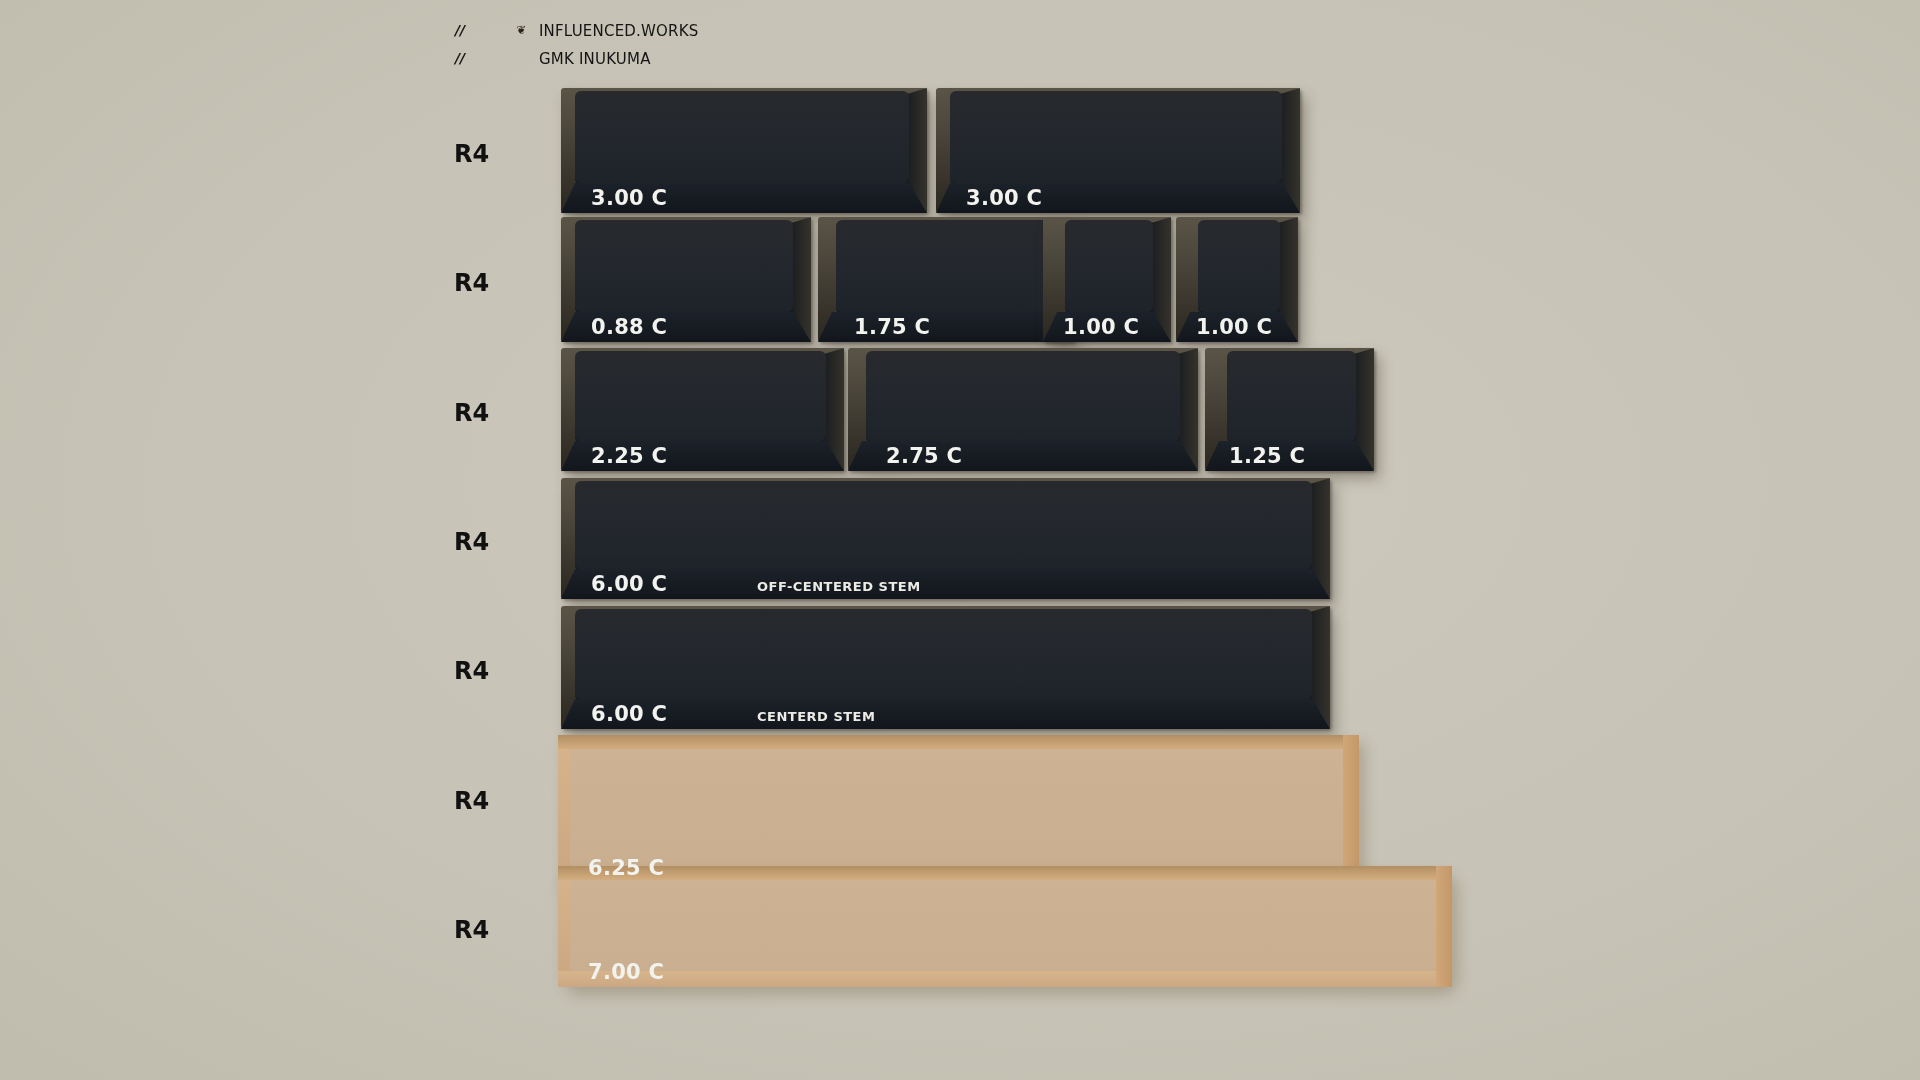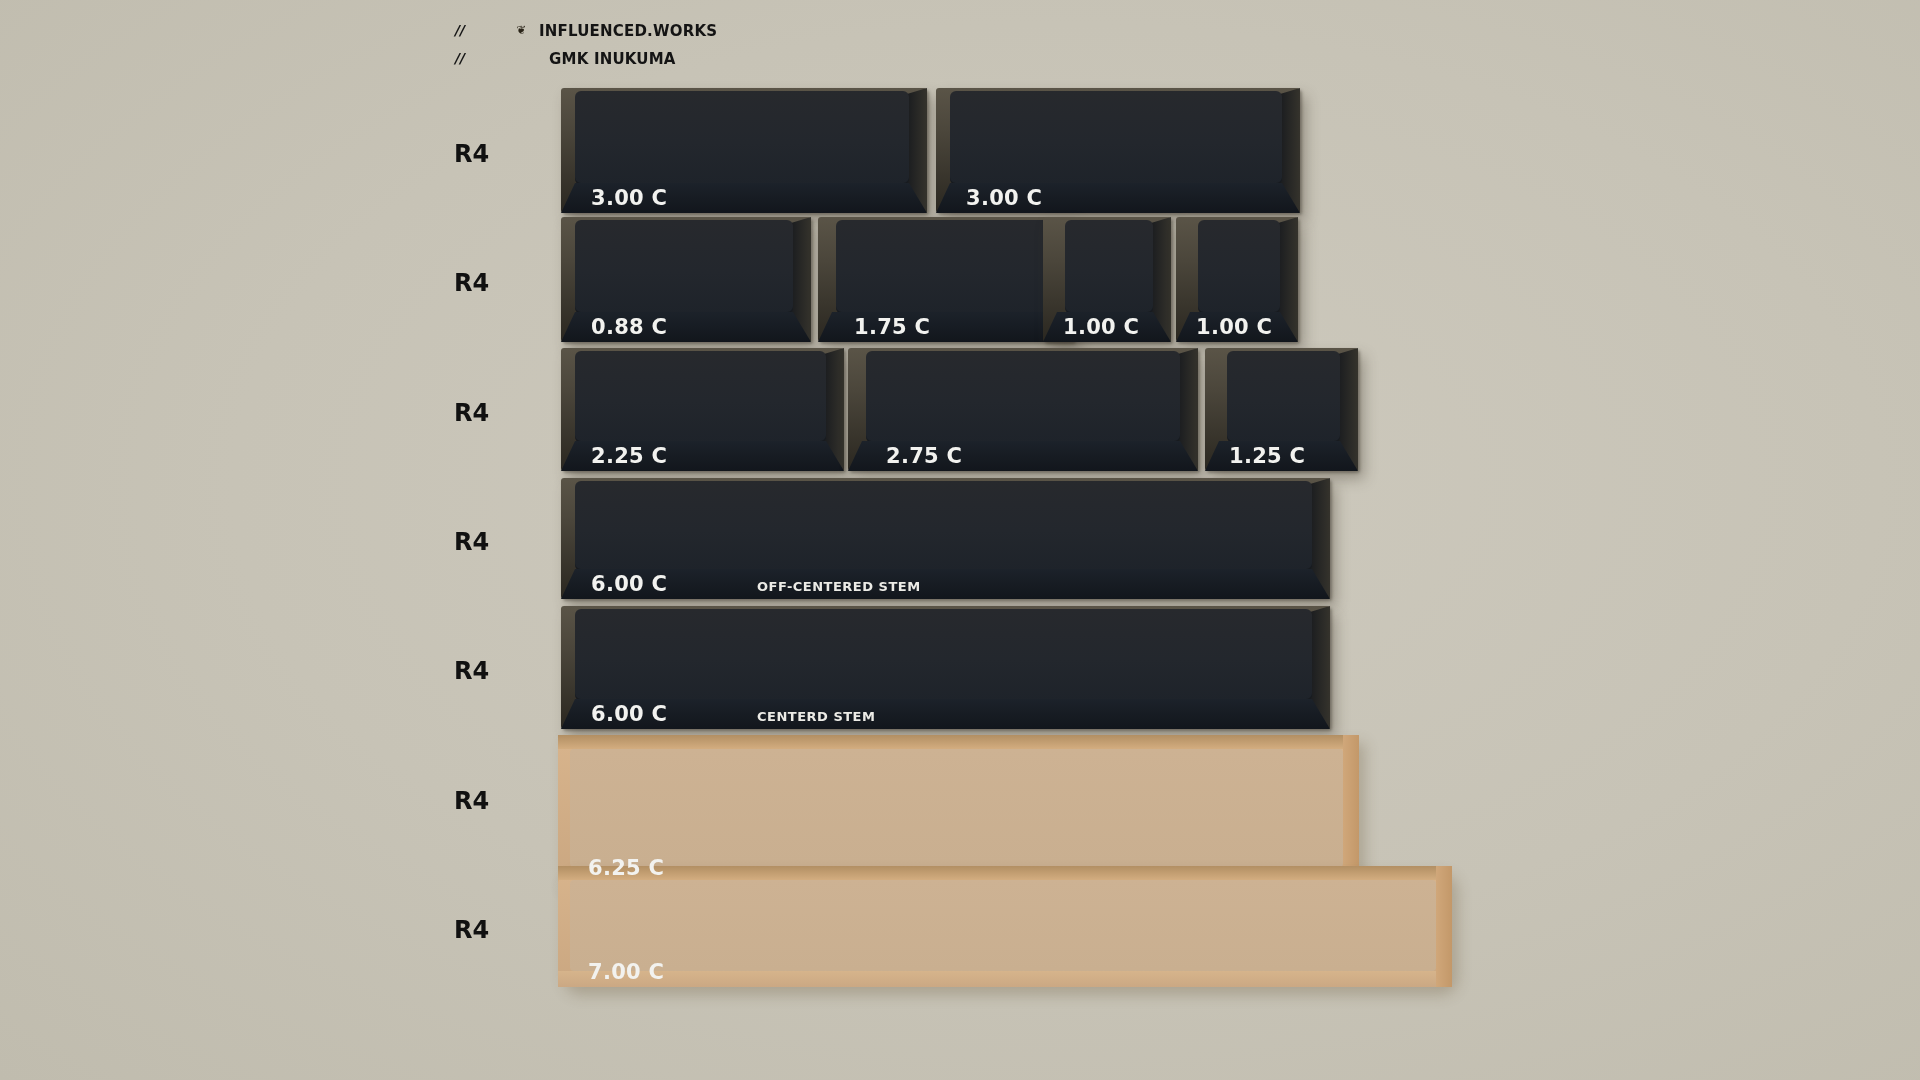--- a/index.html
+++ b/index.html
@@ -1,21 +1,21 @@
 <!DOCTYPE html>
 <html><head>
 <meta charset="utf-8">
 <style>
   html, body { margin:0; padding:0; }
   body {
     width:1920px; height:1080px; overflow:hidden; position:relative;
     background: radial-gradient(ellipse at 55% 45%, #cdc9bd 0%, #c7c3b6 55%, #c0bcae 100%);
     font-family: "DejaVu Sans", sans-serif;
   }
-  .hdr { position:absolute; font-weight:bold; font-size:15px; letter-spacing:0.2px; color:#141414; }
+  .hdr { position:absolute; font-weight:normal; font-size:15px; letter-spacing:0.2px; color:#141414; }
   .slash { position:absolute; font-size:14px; font-weight:bold; font-style:italic; color:#141414; }
   .logo { position:absolute; font-size:12px; color:#2a2418; }
   .rlabel { position:absolute; left:454px; font-family:"DejaVu Sans", sans-serif; font-weight:bold; font-size:24px; color:#111; transform:translateY(-50%); }
   .key {
     position:absolute; box-sizing:border-box; border-radius:3px;
     box-shadow: 6px 8px 14px rgba(60,52,40,0.35), 2px 2px 3px rgba(50,45,35,0.4);
   }
   .key.dark {
     background: linear-gradient(180deg, #5a5447 0%, #4b463b 35%, #2a2720 100%);
   }
@@ -62,21 +62,21 @@
     position:absolute; left:196px; bottom:5px; color:#ecebe6; font-weight:bold; font-size:13px; letter-spacing:0.5px; z-index:3;
   }
 </style>
 </head>
 <body>
 
 <div class="slash" style="left:455px; top:22px;">//</div>
 <div class="logo" style="left:516px; top:23px;">❦</div>
 <div class="hdr" style="left:539px; top:22px;">INFLUENCED.WORKS</div>
 <div class="slash" style="left:455px; top:50px;">//</div>
-<div class="hdr" style="left:539px; top:50px;margin-left:10px;">GMK INUKUMA</div>
+<div class="hdr" style="left:539px; top:50px;">GMK INUKUMA</div>
 
 <div class="rlabel" style="top:154px;">R4</div>
 <div class="rlabel" style="top:283px;">R4</div>
 <div class="rlabel" style="top:413px;">R4</div>
 <div class="rlabel" style="top:542px;">R4</div>
 <div class="rlabel" style="top:671px;">R4</div>
 <div class="rlabel" style="top:801px;">R4</div>
 <div class="rlabel" style="top:930px;">R4</div>
 
 <div class="key dark" style="left:561px; top:88px; width:366px; height:125px;">
@@ -122,21 +122,21 @@
   <div class="face"></div>
   <div class="front"></div>
   <div class="klabel">2.25 C</div>
 </div>
 <div class="key dark" style="left:848px; top:348px; width:350px; height:123px;">
   <div class="rside"></div>
   <div class="face" style="left:18px;"></div>
   <div class="front"></div>
   <div class="klabel" style="left:38px;margin-top:31px;">2.75 C</div>
 </div>
-<div class="key dark" style="left:1205px; top:348px; width:153px; height:123px;">
+<div class="key dark" style="left:1205px; top:348px; width:169px; height:123px;">
   <div class="rside"></div>
   <div class="face" style="left:22px;"></div>
   <div class="front"></div>
   <div class="klabel" style="left:24px;">1.25 C</div>
 </div>
 
 <div class="key dark" style="left:561px; top:478px; width:769px; height:121px;">
   <div class="rside"></div>
   <div class="face"></div>
   <div class="front"></div>

